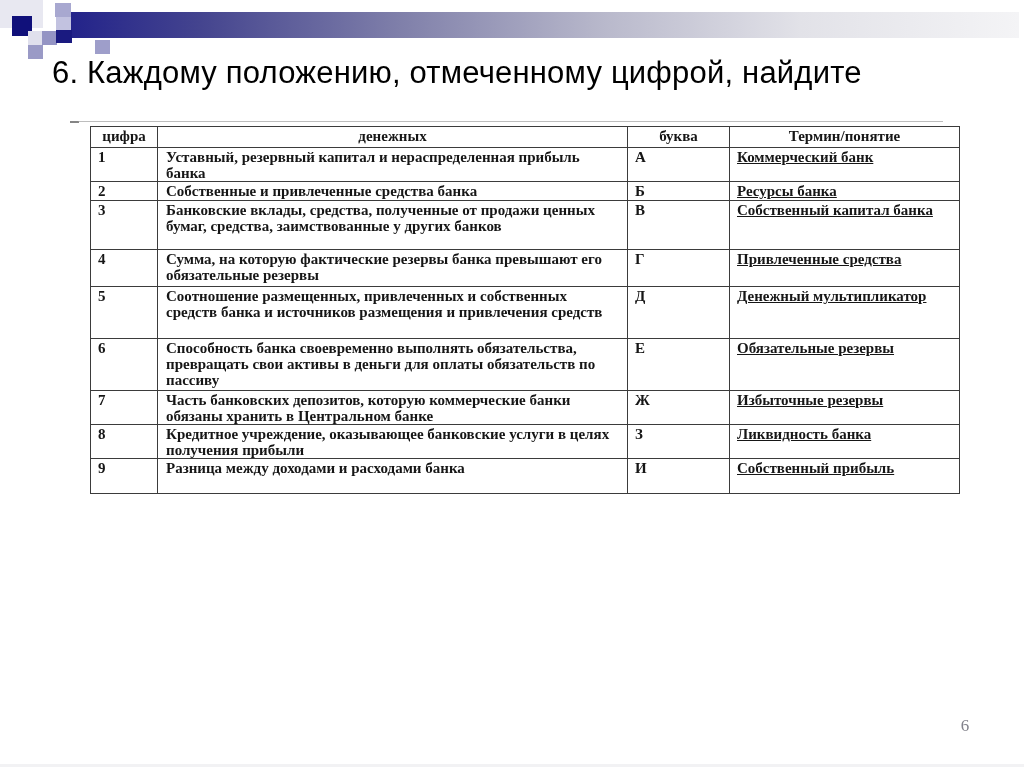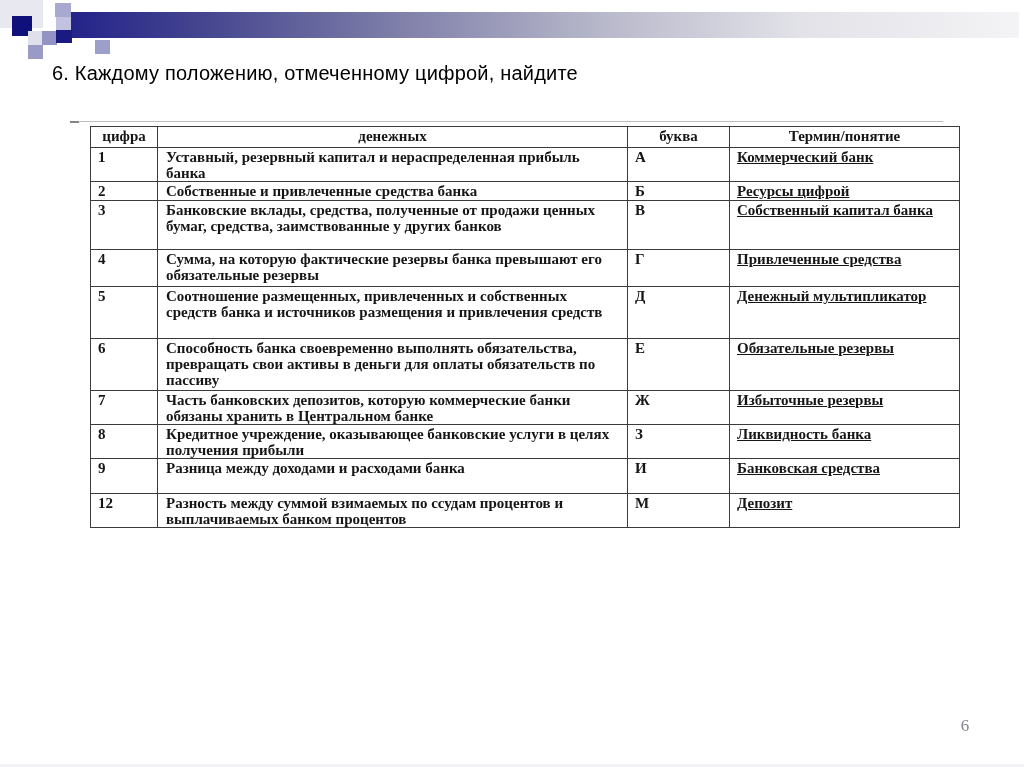--- a/index.html
+++ b/index.html
@@ -19,21 +19,21 @@
   .sq3 { left:55px; top:3px;  width:16px; height:14px; background:#A8A8D0; }
   .sq4 { left:56px; top:17px; width:15px; height:14px; background:#C2C2E0; }
   .sq5 { left:28px; top:31px; width:14px; height:14px; background:#E0E0ED; }
   .sq6 { left:42px; top:31px; width:15px; height:14px; background:#9494C4; }
   .sq7 { left:28px; top:45px; width:15px; height:14px; background:#9A9AC6; }
   .sq8 { left:56px; top:30px; width:16px; height:13px; background:#1A1A80; }
   .sq9 { left:95px; top:40px; width:15px; height:14px; background:#9E9ECA; }
 
   .slide-title {
     position:absolute; left:52px; top:56px; width:890px;
-    font-size:20px; line-height:34px; color:#000000; font-weight:400;
+    font-size:31px; line-height:34px; color:#000000; font-weight:400;
     letter-spacing:0.2px;
   }
   .faint-topline {
     position:absolute; left:78px; top:121px; width:865px; height:1px;
     background:#9a9a9a; opacity:0.65;
   }
   .faint-tick {
     position:absolute; left:70px; top:121px; width:9px; height:2px;
     background:#666666; opacity:0.8;
   }
@@ -106,21 +106,21 @@
         <tr style="height: 33px;">
           <td class="c-num">1</td>
           <td class="c-position">Уставный, резервный капитал и нераспределенная прибыль банка</td>
           <td class="c-letter">А</td>
           <td class="c-term">Коммерческий банк</td>
         </tr>
         <tr style="height: 19px;">
           <td class="c-num">2</td>
           <td class="c-position">Собственные и привлеченные средства банка</td>
           <td class="c-letter">Б</td>
-          <td class="c-term">Ресурсы цифрой</td>
+          <td class="c-term">Ресурсы банка</td>
         </tr>
         <tr style="height: 49px;">
           <td class="c-num">3</td>
           <td class="c-position">Банковские вклады, средства, полученные от продажи ценных бумаг, средства, заимствованные у других банков</td>
           <td class="c-letter">В</td>
           <td class="c-term">Собственный капитал банка</td>
         </tr>
         <tr style="height: 37px;">
           <td class="c-num">4</td>
           <td class="c-position">Сумма, на которую фактические резервы банка превышают его обязательные резервы</td>
@@ -148,26 +148,20 @@
         <tr style="height: 33px;">
           <td class="c-num">8</td>
           <td class="c-position">Кредитное учреждение, оказывающее банковские услуги в целях получения прибыли</td>
           <td class="c-letter">З</td>
           <td class="c-term">Ликвидность банка</td>
         </tr>
         <tr style="height: 35px;">
           <td class="c-num">9</td>
           <td class="c-position">Разница между доходами и расходами банка</td>
           <td class="c-letter">И</td>
-          <td class="c-term">Банковская средства</td>
-        </tr>
-        <tr style="height: 34px;">
-          <td class="c-num">12</td>
-          <td class="c-position">Разность между суммой взимаемых по ссудам процентов и выплачиваемых банком процентов</td>
-          <td class="c-letter">М</td>
-          <td class="c-term">Депозит</td>
+          <td class="c-term">Собственный прибыль</td>
         </tr>
       </tbody>
   </table>
 </div>
 
 <div class="page-number">6</div>
 <div class="bottom-edge"></div>
 
 </body></html>

